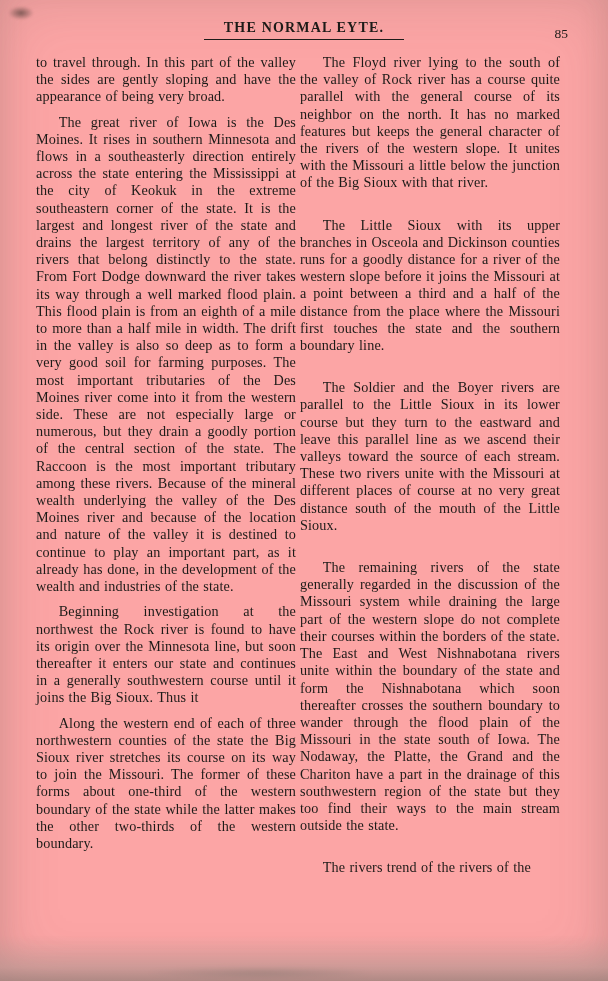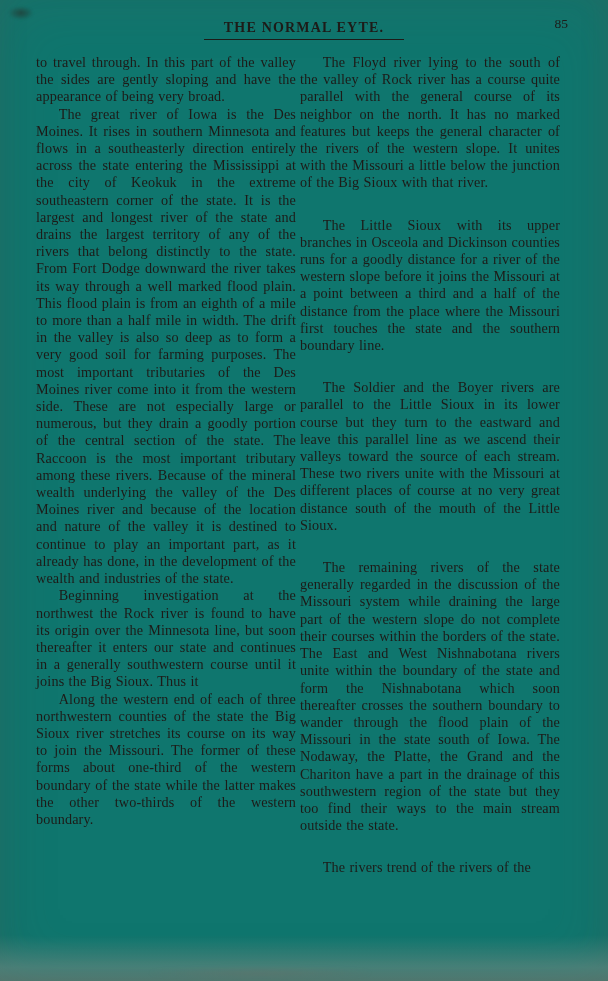--- a/index.html
+++ b/index.html
@@ -8,21 +8,21 @@
     width: 608px;
     height: 981px;
     overflow: hidden;
     background: #d8d6d1;
   }
 
   .scan {
     position: relative;
     width: 608px;
     height: 981px;
-    background: #0f766e;
+    background: #fca5a5;
     box-shadow: inset 0 0 60px rgba(90,85,75,0.18), inset 0 -18px 30px rgba(90,85,75,0.12);
     font-family: "Liberation Serif", "DejaVu Serif", serif;
     color: #1d1b18;
   }
 
   
   .smudge-topleft {
     position: absolute;
     top: 6px; left: 8px;
     width: 26px; height: 14px;
@@ -54,42 +54,42 @@
     margin: 0 auto;
     text-align: center;
     font-size: 14px;
     font-weight: bold;
     letter-spacing: 1.2px;
     border-bottom: 1.5px solid #1d1b18;
     padding-bottom: 3px;
   }
   .page-number {
     position: absolute;
-    top: 16px;
+    top: 26px;
     right: 40px;
     font-size: 13.5px;
   }
 
   .columns {
     display: grid;
     grid-template-columns: 260px 260px;
     column-gap: 4px;
     padding: 10px 36px 0 36px;
   }
 
   .col p {
     font-size: 14.2px;
     line-height: 17.2px;
     text-align: justify;
     text-indent: 1.6em;
     letter-spacing: 0.01em;
     word-spacing: 0.04em;
   }
   .col p.noindent { text-indent: 0; }
-  .col-left p + p { margin-top: 0; }
+  .col-left p + p { margin-top: 8px; }
   .col-right p + p { margin-top: 25px; font-family: Liberation Serif, serif; }
 </style>
 </head>
 <body>
 
 <div class="scan">
 
   <div class="smudge-topleft"></div>
 
   <div class="page-header">

